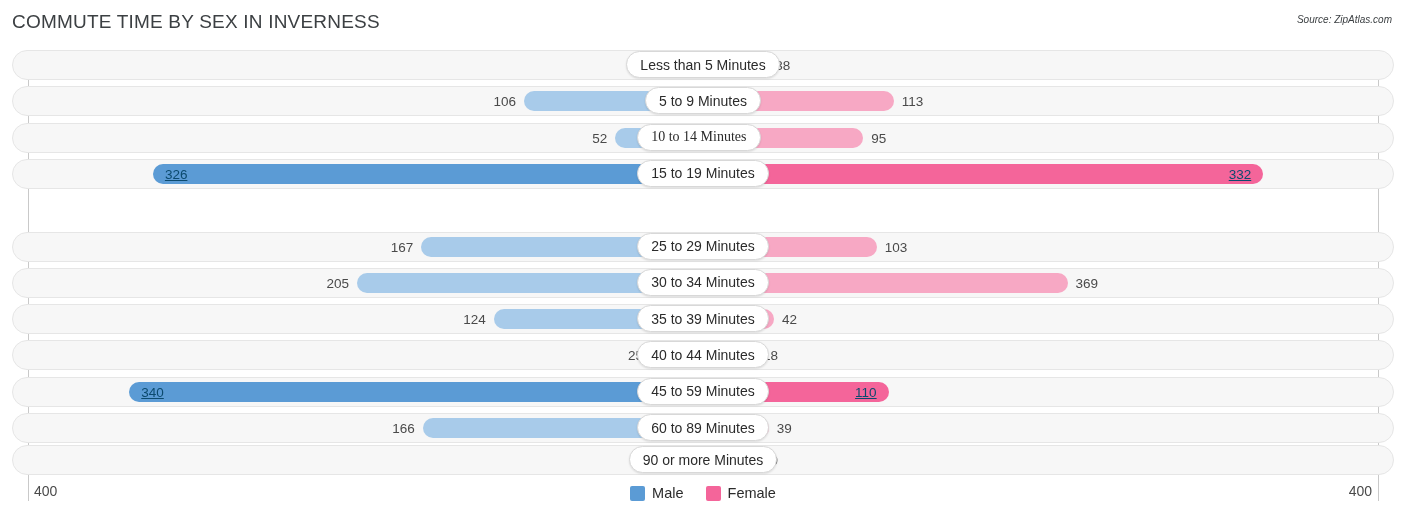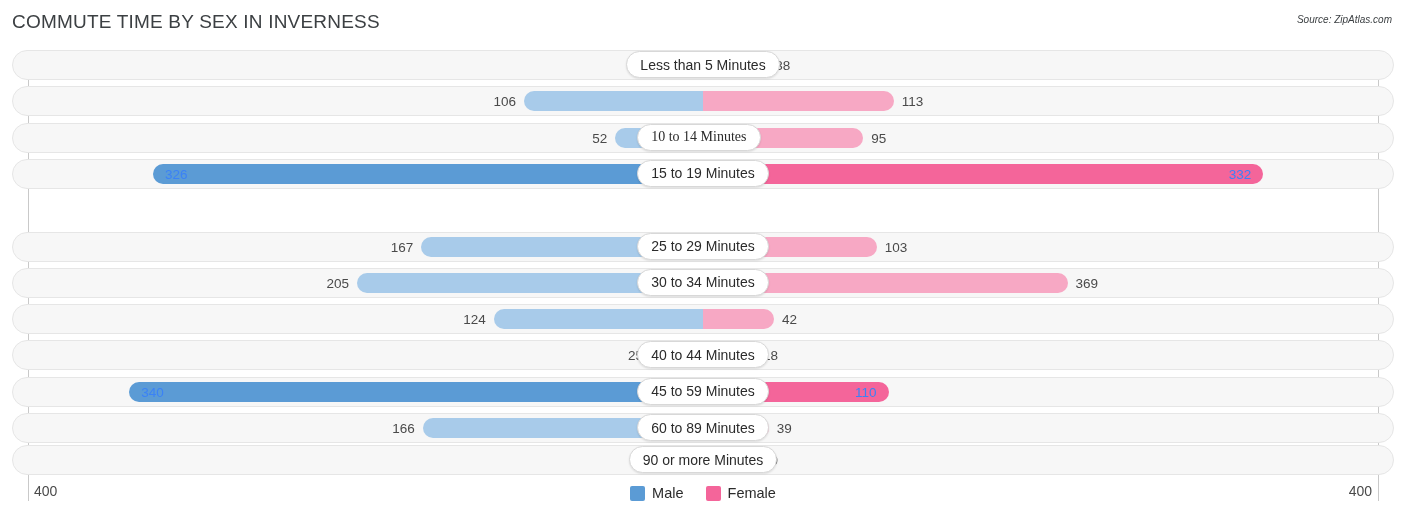--- a/index.html
+++ b/index.html
@@ -42,21 +42,21 @@
   .c-male-dark{background:#5b9bd5;}
   .c-female-light{background:#f7a8c4;}
   .c-female-dark{background:#f4659a;}
 
   .val{
     position:absolute;top:9px;font-size:13.5px;color:#4a4a4a;
     white-space:nowrap;line-height:17px;
   }
   .val.out-left{text-align:right;}
   .val.out-right{text-align:left;}
-  .val.inside{color:#3b82f6;}
+  .val.inside{color:#0c4a6e;text-decoration:underline;}
 
   .pill{
     position:absolute;top:3px;height:27px;
     background:#ffffff;border:1px solid #d8d8d8;border-radius:14px;
     box-shadow:0 1px 2px rgba(0,0,0,.10);
     display:flex;align-items:center;justify-content:center;
     font-size:14px;color:#2b2b2b;white-space:nowrap;padding:0 13px;
     box-sizing:border-box;
   }
 
@@ -94,20 +94,21 @@
       <div class="val out-left" style="left: 589px; width: 54px;">28</div>
       <div class="val out-right" style="left: 775.125px;">38</div>
       <div class="pill" style="left: 626.352px;">Less than 5 Minutes</div>
     </div>
     <div class="row" style="top: 40.3px;">
       <div class="track"></div>
       <div class="bar male c-male-light" style="left: 524.125px; width: 178.875px;"></div>
       <div class="bar female c-female-light" style="left: 703px; width: 190.688px;"></div>
       <div class="val out-left" style="left: 462.125px; width: 54px;">106</div>
       <div class="val out-right" style="left: 901.688px;">113</div>
+      <div class="pill" style="left: 645.031px;">5 to 9 Minutes</div>
     </div>
     <div class="row" style="top: 76.6px;">
       <div class="track"></div>
       <div class="bar male c-male-light" style="left: 615.25px; width: 87.75px;"></div>
       <div class="bar female c-female-light" style="left: 703px; width: 160.312px;"></div>
       <div class="val out-left" style="left: 553.25px; width: 54px;">52</div>
       <div class="val out-right" style="left: 871.312px;">95</div>
       <div class="pill" style="left: 637.242px; font-family: Liberation Serif, serif;">10 to 14 Minutes</div>
     </div>
     <div class="row" style="top: 112.9px;">
@@ -133,20 +134,21 @@
       <div class="val out-left" style="left: 295.062px; width: 54px;">205</div>
       <div class="val out-right" style="left: 1075.5px;">369</div>
       <div class="pill" style="left: 637.242px;">30 to 34 Minutes</div>
     </div>
     <div class="row" style="top: 258.1px;">
       <div class="track"></div>
       <div class="bar male c-male-light" style="left: 493.75px; width: 209.25px;"></div>
       <div class="bar female c-female-light" style="left: 703px; width: 70.875px;"></div>
       <div class="val out-left" style="left: 431.75px; width: 54px;">124</div>
       <div class="val out-right" style="left: 781.875px;">42</div>
+      <div class="pill" style="left: 637.242px;">35 to 39 Minutes</div>
     </div>
     <div class="row" style="top: 294.4px;">
       <div class="track"></div>
       <div class="bar male c-male-light" style="left: 651px; width: 52px;"></div>
       <div class="bar female c-female-light" style="left: 703px; width: 52px;"></div>
       <div class="val out-left" style="left: 589px; width: 54px;">25</div>
       <div class="val out-right" style="left: 763px;">18</div>
       <div class="pill" style="left: 637.242px;">40 to 44 Minutes</div>
     </div>
     <div class="row" style="top: 330.7px;">

